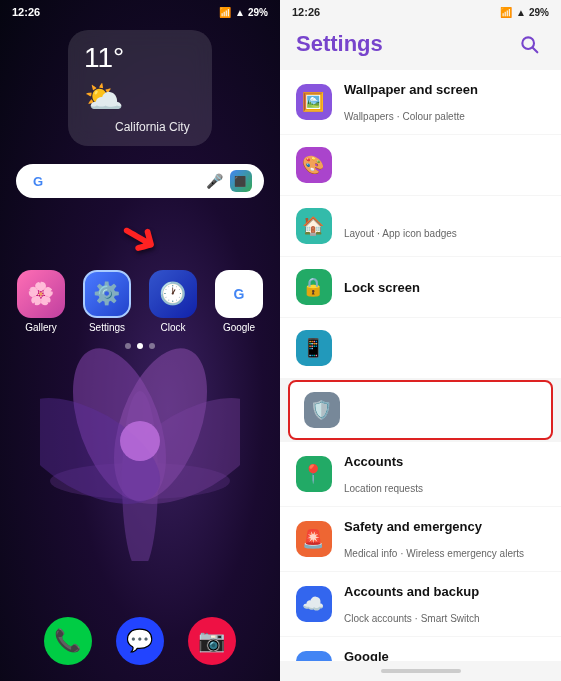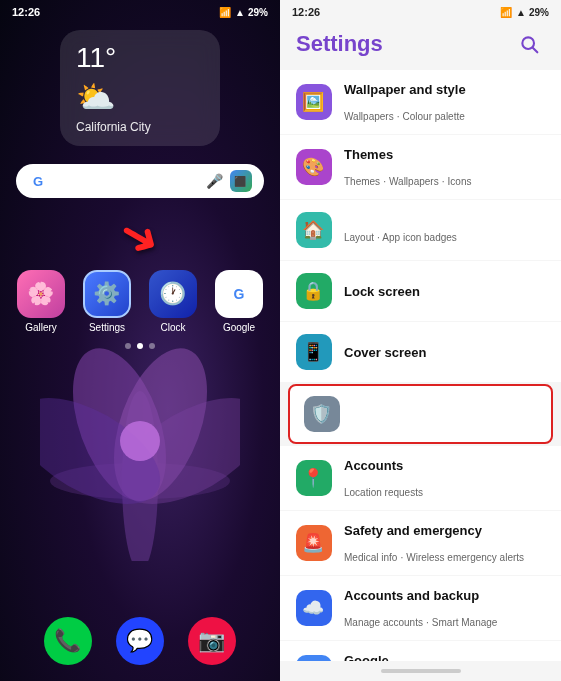--- a/index.html
+++ b/index.html
@@ -55,21 +55,21 @@
       align-items: center;
       gap: 3px;
       font-size: 10px;
     }
 
     
     .weather-widget {
       position: relative;
       z-index: 10;
       margin: 10px auto;
-      width: 160px;
+      width: 144px;
       background: rgba(255,255,255,0.12);
       border-radius: 20px;
       padding: 12px 16px;
       color: white;
       backdrop-filter: blur(10px);
     }
 
     .weather-temp {
       font-size: 28px;
       font-weight: 300;
@@ -77,20 +77,21 @@
     }
 
     .weather-icon {
       font-size: 32px;
       margin-bottom: 4px;
     }
 
     .weather-city {
       font-size: 12px;
       opacity: 0.9;
+      margin-left: 31px;
     }
 
     
     .search-bar {
       position: relative;
       z-index: 10;
       margin: 8px 16px;
       background: white;
       border-radius: 24px;
       display: flex;
@@ -448,51 +449,46 @@
         <line x1="16.5" y1="16.5" x2="22" y2="22"></line>
       </svg>
     </div>
   </div>
 
   <div class="settings-list">
 
     <div class="settings-item">
       <div class="settings-item-icon purple">🖼️</div>
       <div class="settings-item-text">
-        <div class="settings-item-title">Wallpaper and style</div>
+        <div class="settings-item-title">Wallpaper and screen</div>
         <div class="settings-item-subtitle">Wallpapers · Colour palette</div>
       </div>
     </div>
 
     <div class="settings-item">
       <div class="settings-item-icon violet">🎨</div>
-      <div class="settings-item-text">
-        <div class="settings-item-title">Themes</div>
-        <div class="settings-item-subtitle">Themes · Wallpapers · Icons</div>
-      </div>
     </div>
 
     <div class="settings-item">
       <div class="settings-item-icon teal">🏠</div>
       <div class="settings-item-text">
         <div class="settings-item-subtitle">Layout · App icon badges</div>
       </div>
     </div>
 
     <div class="settings-item">
       <div class="settings-item-icon green">🔒</div>
       <div class="settings-item-text">
         <div class="settings-item-title">Lock screen</div>
       </div>
     </div>
 
     <div class="settings-item">
       <div class="settings-item-icon blue-teal">📱</div>
       <div class="settings-item-text">
-        <div class="settings-item-title">Cover screen</div>
       </div>
     </div>
 
     <div class="settings-item highlighted">
       <div class="settings-item-icon gray">🛡️</div>
     </div>
 
     <div class="settings-item">
       <div class="settings-item-icon green">📍</div>
       <div class="settings-item-text">
@@ -506,21 +502,21 @@
       <div class="settings-item-text">
         <div class="settings-item-title">Safety and emergency</div>
         <div class="settings-item-subtitle">Medical info · Wireless emergency alerts</div>
       </div>
     </div>
 
     <div class="settings-item">
       <div class="settings-item-icon blue">☁️</div>
       <div class="settings-item-text">
         <div class="settings-item-title">Accounts and backup</div>
-        <div class="settings-item-subtitle">Manage accounts · Smart Manage</div>
+        <div class="settings-item-subtitle">Clock accounts · Smart Switch</div>
       </div>
     </div>
 
     <div class="settings-item">
       <div class="settings-item-icon google-blue" style="font-size:16px;font-weight:bold;color:white;">G</div>
       <div class="settings-item-text">
         <div class="settings-item-title">Google</div>
         <div class="settings-item-subtitle">Google services</div>
       </div>
     </div>

